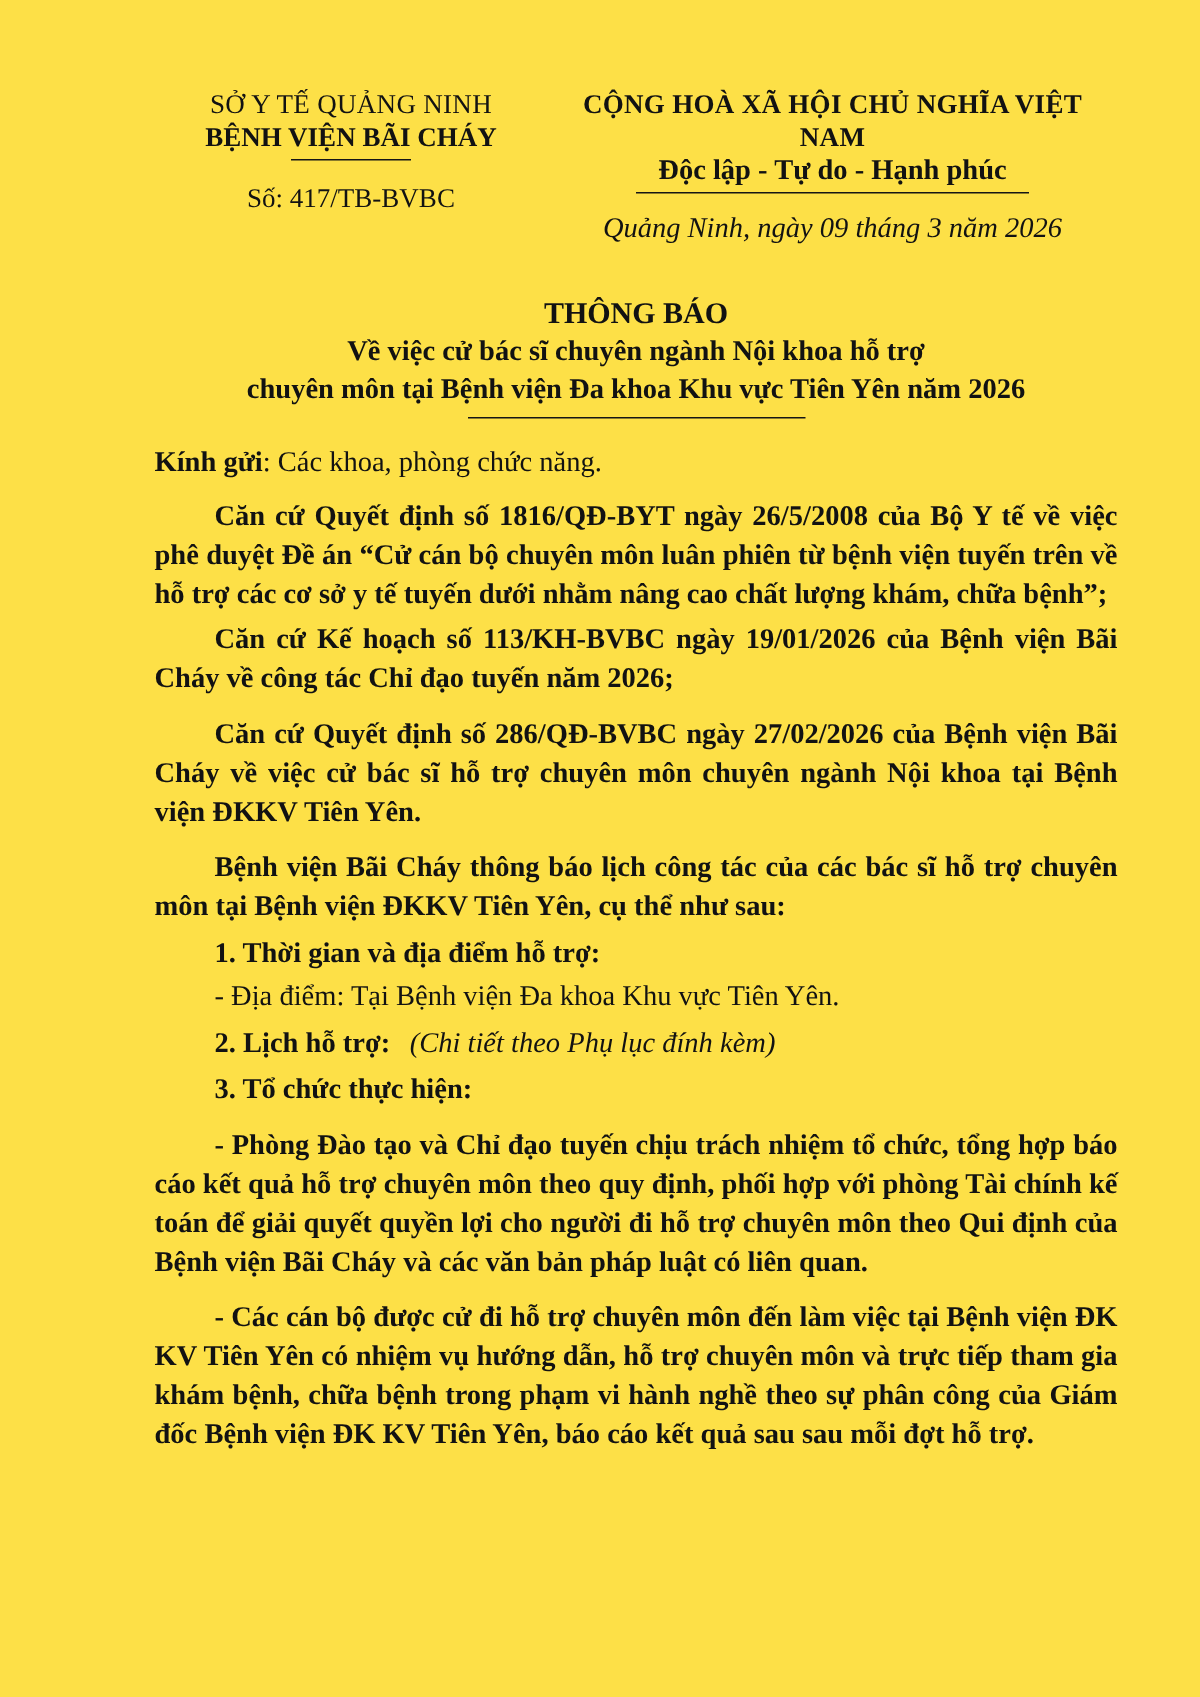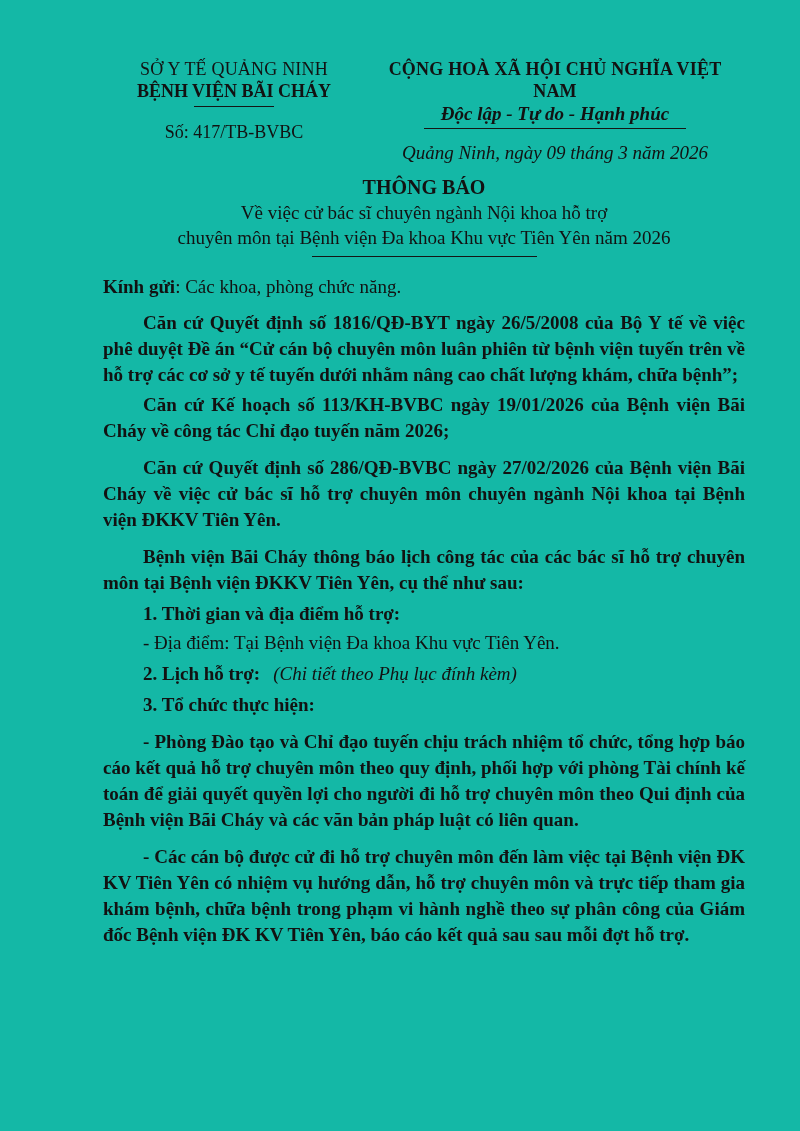--- a/index.html
+++ b/index.html
@@ -12,21 +12,21 @@
     height: 1131px;
     font-family: "Liberation Serif", "DejaVu Serif", serif;
     color: #121212;
     overflow: hidden;
   }
   .page {
     box-sizing: border-box;
     width: 800px;
     height: 1131px;
     padding: 58px 55px 0 103px;
-    background: #14b8a6;
+    background: #fde047;
   }
 
   
   .header {
     display: flex;
     align-items: flex-start;
   }
   .header-left {
     width: 262px;
     text-align: center;
@@ -61,45 +61,44 @@
   .nation {
     font-size: 18px;
     line-height: 22px;
     font-weight: bold;
     letter-spacing: 0.2px;
   }
   .motto {
     font-size: 19px;
     line-height: 24px;
     font-weight: bold;
-    font-style: italic;
   }
   .rule-right {
     width: 262px;
     margin: 2px auto 0 auto;
   }
   .dateline {
     margin-top: 13px;
     font-size: 19px;
     font-style: italic;
   }
 
   
   .title-block {
-    margin-top: 10px;
+    margin-top: 32px;
     text-align: center;
   }
   .doc-title {
     font-size: 20px;
     font-weight: bold;
     line-height: 26px;
   }
   .doc-subtitle {
     font-size: 19px;
-    font-weight: normal;
+    font-weight: bold;
     line-height: 25px;
   }
   .rule-title {
     width: 225px;
     margin: 6px auto 0 auto;
     border-top-width: 1.5px;
   }
   .salutation {
     margin-top: 17px;
     font-size: 19px;

